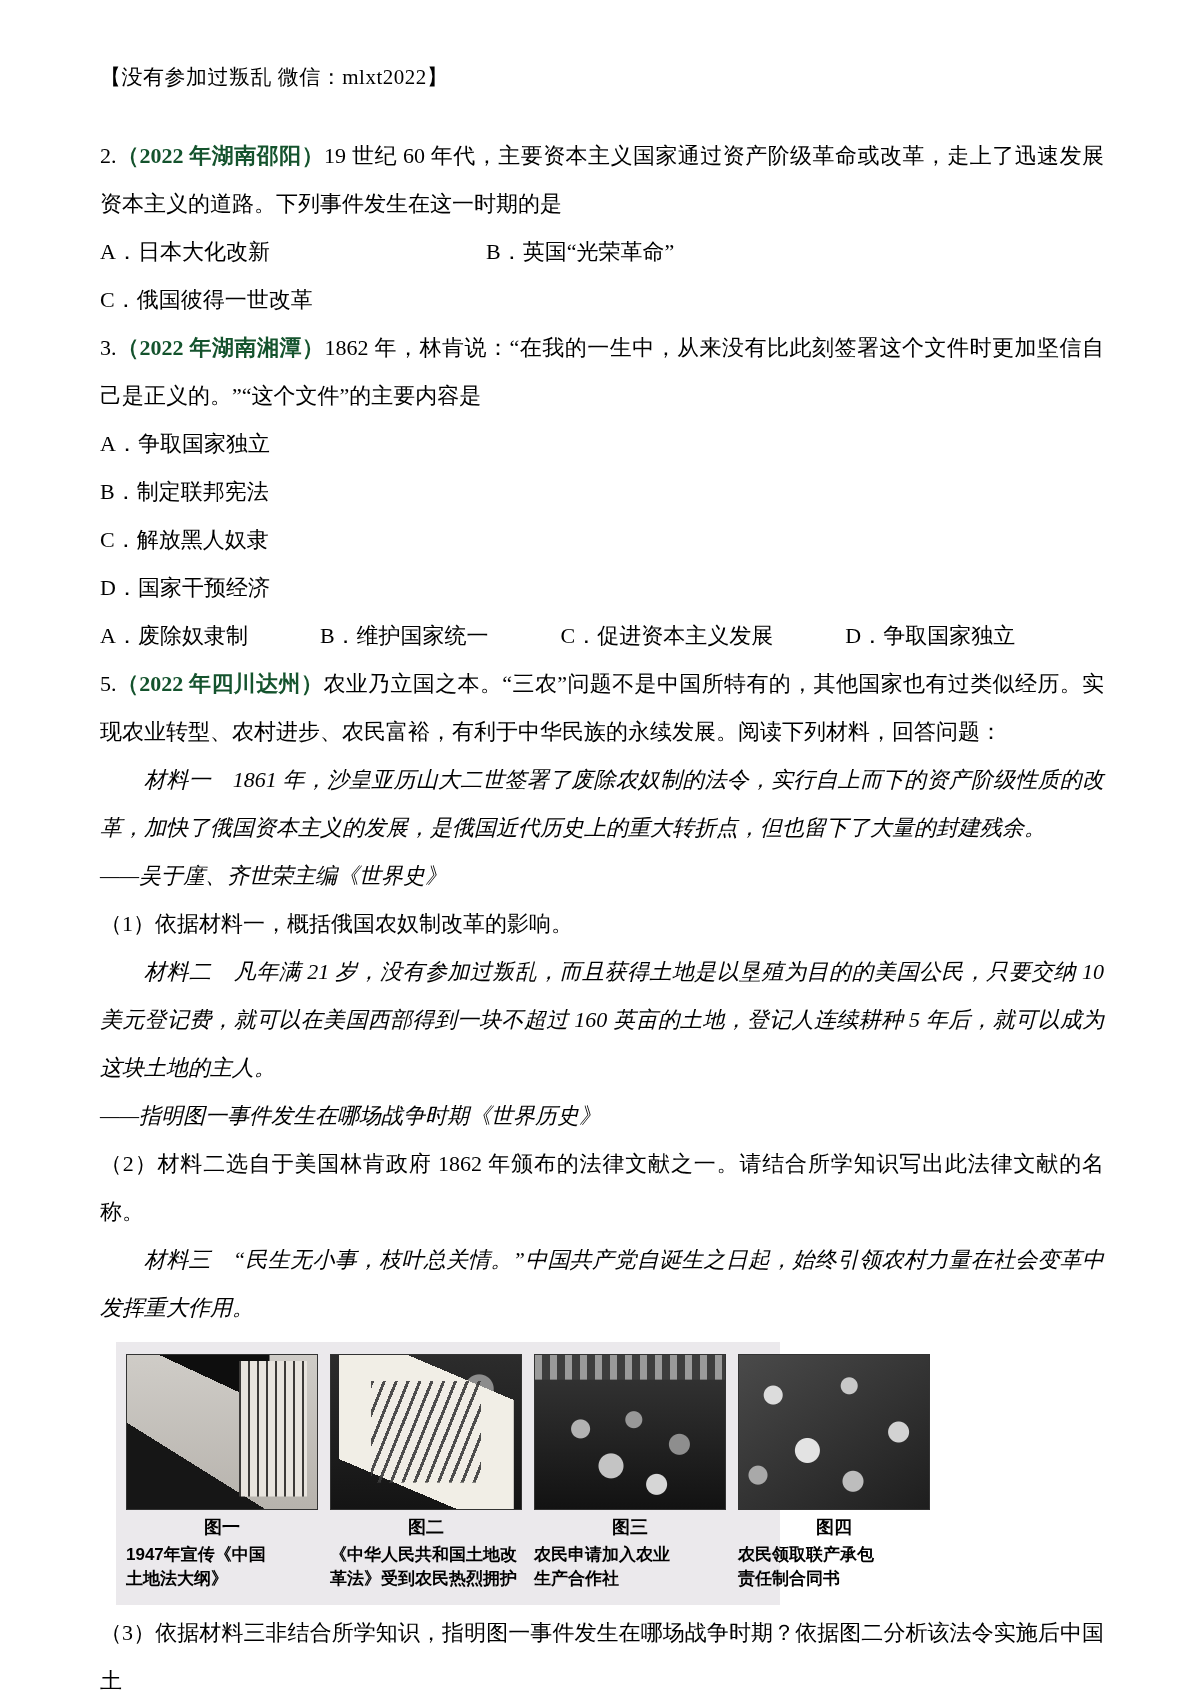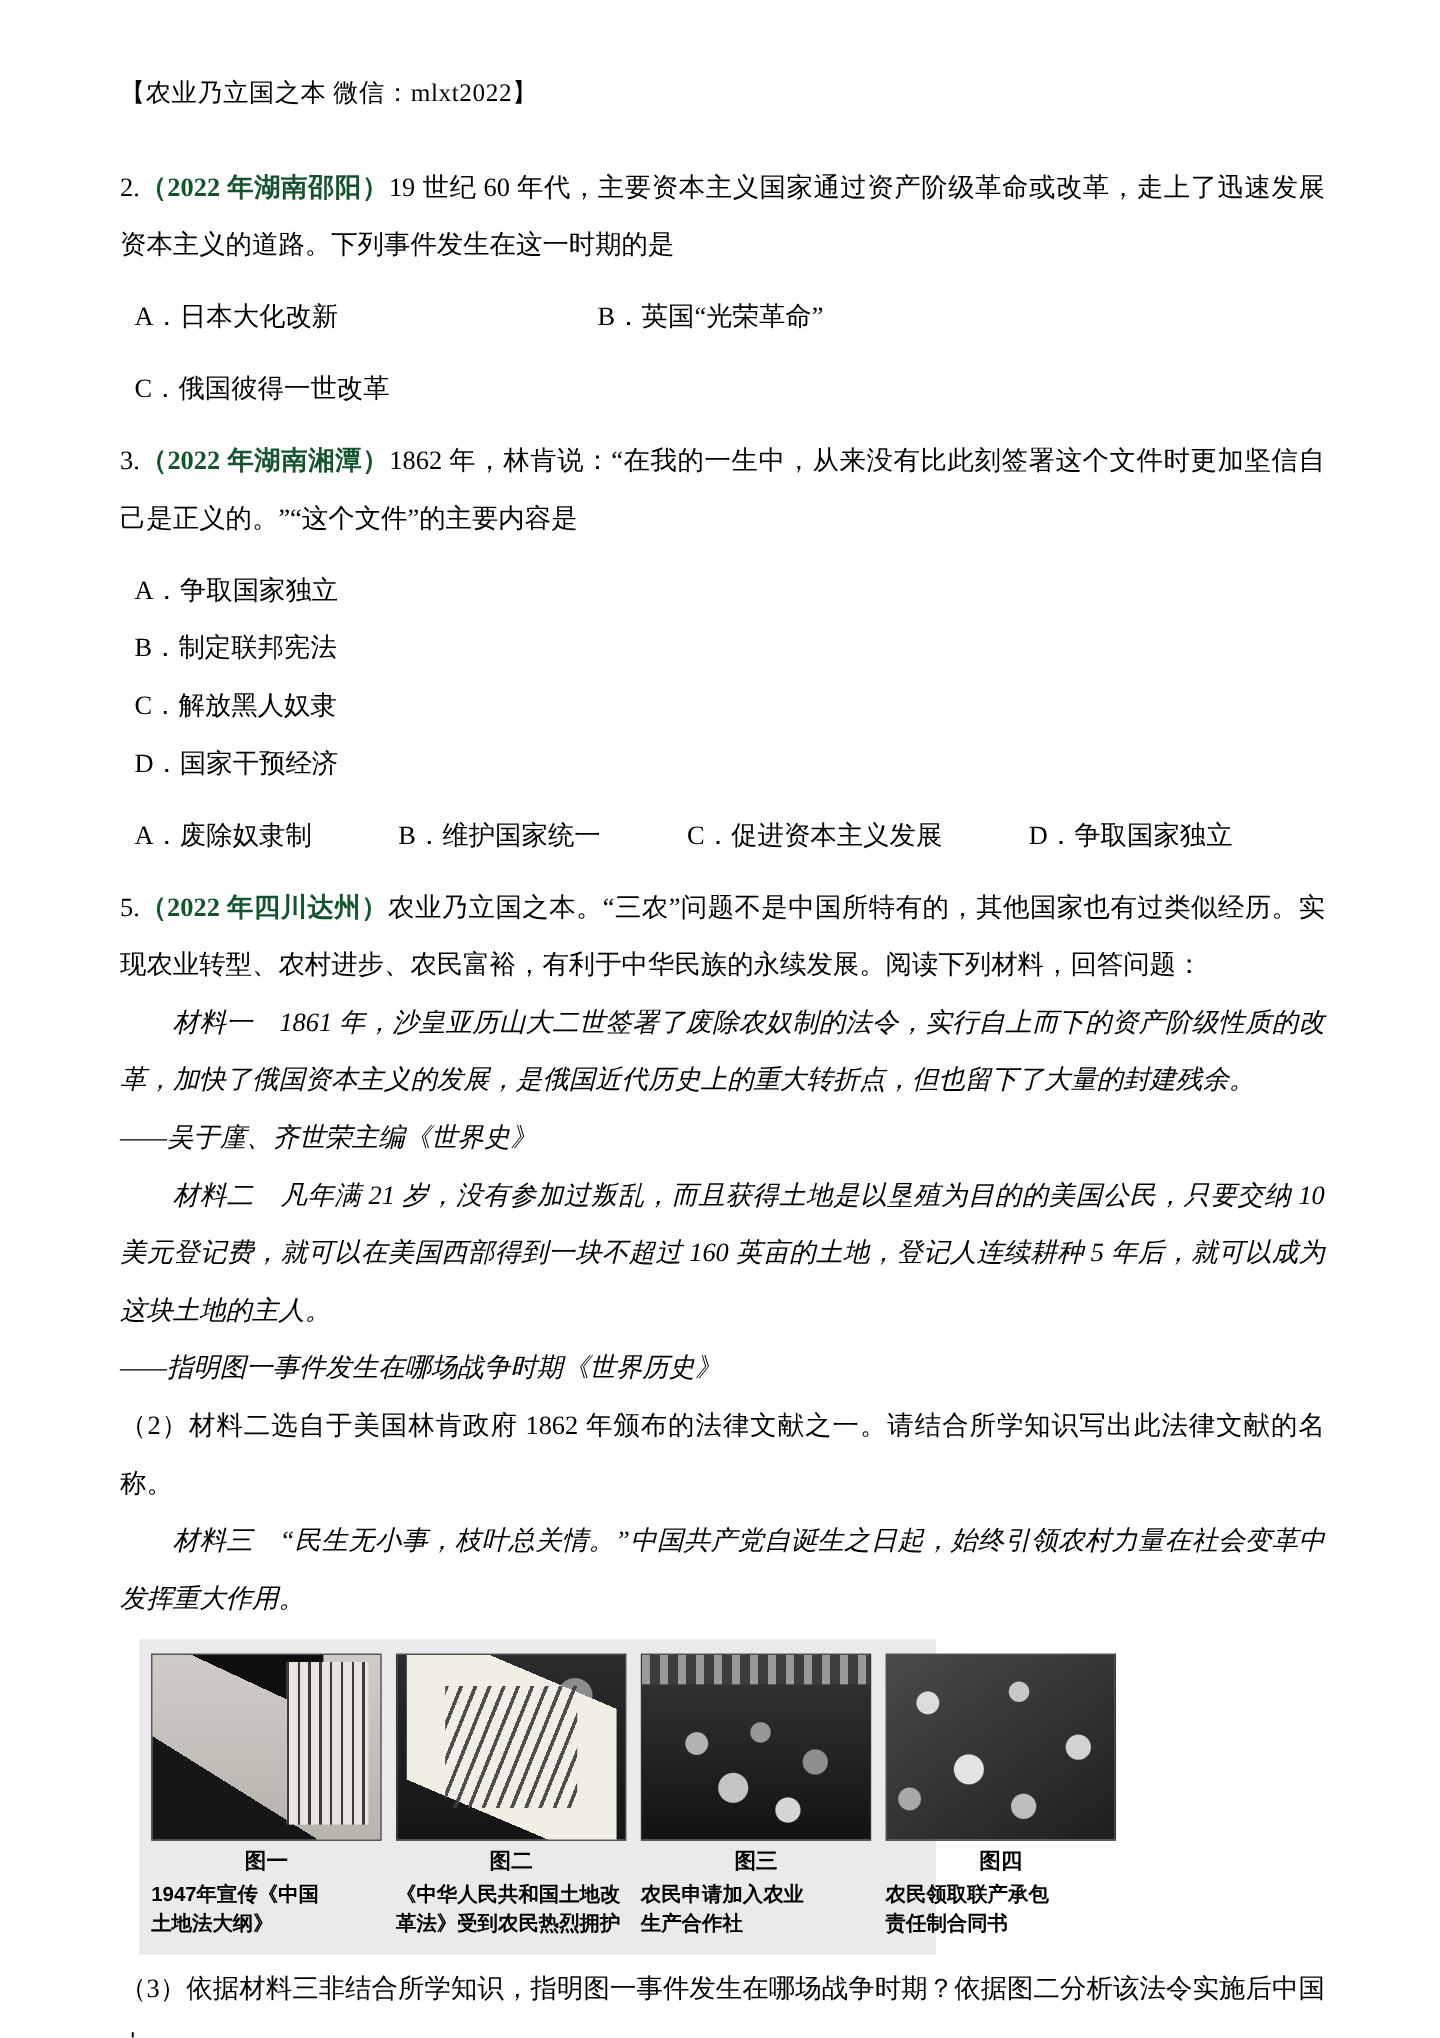--- a/index.html
+++ b/index.html
@@ -7,21 +7,21 @@
     width:1200px;height:1698px;background:#ffffff;color:#000;
     font-family:"Liberation Serif","DejaVu Serif",serif;
     overflow:hidden;
   }
   .page{box-sizing:border-box;width:1200px;height:1698px;padding:64px 96px 0 100px;}
   .doc-header{font-size:21px;line-height:26px;margin-bottom:42px;letter-spacing:.5px;}
   p.line{font-size:22px;line-height:48px;margin:0;text-align:justify;}
   .src{color:#14532d;font-weight:bold;}
   .material{font-style:italic;text-indent:2em;}
   .attr{font-style:italic;text-align:right;padding-right:12px;}
-  .optrow{font-size:22px;line-height:48px;margin:12px;}
+  .optrow{font-size:22px;line-height:48px;margin:0;}
   .grid2{display:grid;grid-template-columns:386px auto;justify-content:start;}
   .flexrow-q3{display:flex;flex-direction:column;}
   .flexrow-q4{display:flex;gap:72px;}
 
   .fig-panel{
     margin:10px 0 4px 16px;width:664px;box-sizing:border-box;
     background:#ebe9ec;padding:12px 8px 14px 10px;
     display:flex;gap:12px;
   }
   .fig-cell{width:194px;}
@@ -62,21 +62,21 @@
     font-size:17px;line-height:24px;margin-top:5px;width:152px;
   }
   .fig-caption.wide{width:192px;}
   .sub3{margin-top:12px;}
 </style>
 </head>
 <body>
 
 <div class="page">
 
-  <div class="doc-header">【农业乃立国之本 微信：mlxt2022】</div>
+  <div class="doc-header">【没有参加过叛乱 微信：mlxt2022】</div>
 
   <p class="line"><span>2.</span><span class="src">（2022 年湖南邵阳）</span><span>19 世纪 60 年代，主要资本主义国家通过资产阶级革命或改革，走上了迅速发展资本主义的道路。下列事件发生在这一时期的是</span></p>
   <div class="optrow grid2">
     <span>A．日本大化改新</span>
     <span>B．英国“光荣革命”</span>
   </div>
   <div class="optrow grid2">
     <span>C．俄国彼得一世改革</span>
   </div>
 
@@ -92,20 +92,21 @@
     <span>A．废除奴隶制</span>
     <span>B．维护国家统一</span>
     <span>C．促进资本主义发展</span>
     <span>D．争取国家独立</span>
   </div>
 
   <p class="line"><span>5.</span><span class="src">（2022 年四川达州）</span><span>农业乃立国之本。“三农”问题不是中国所特有的，其他国家也有过类似经历。实现农业转型、农村进步、农民富裕，有利于中华民族的永续发展。阅读下列材料，回答问题：</span></p>
 
   <p class="line material">材料一　1861 年，沙皇亚历山大二世签署了废除农奴制的法令，实行自上而下的资产阶级性质的改革，加快了俄国资本主义的发展，是俄国近代历史上的重大转折点，但也留下了大量的封建残余。</p>
   <p class="line attr">——吴于廑、齐世荣主编《世界史》</p>
+  <p class="line">（1）依据材料一，概括俄国农奴制改革的影响。</p>
 
   <p class="line material">材料二　凡年满 21 岁，没有参加过叛乱，而且获得土地是以垦殖为目的的美国公民，只要交纳 10 美元登记费，就可以在美国西部得到一块不超过 160 英亩的土地，登记人连续耕种 5 年后，就可以成为这块土地的主人。</p>
   <p class="line attr">——指明图一事件发生在哪场战争时期《世界历史》</p>
   <p class="line">（2）材料二选自于美国林肯政府 1862 年颁布的法律文献之一。请结合所学知识写出此法律文献的名称。</p>
 
   <p class="line material">材料三　“民生无小事，枝叶总关情。”中国共产党自诞生之日起，始终引领农村力量在社会变革中发挥重大作用。</p>
 
   <div class="fig-panel">
     <div class="fig-cell">
       <div class="photo ph1"></div>

